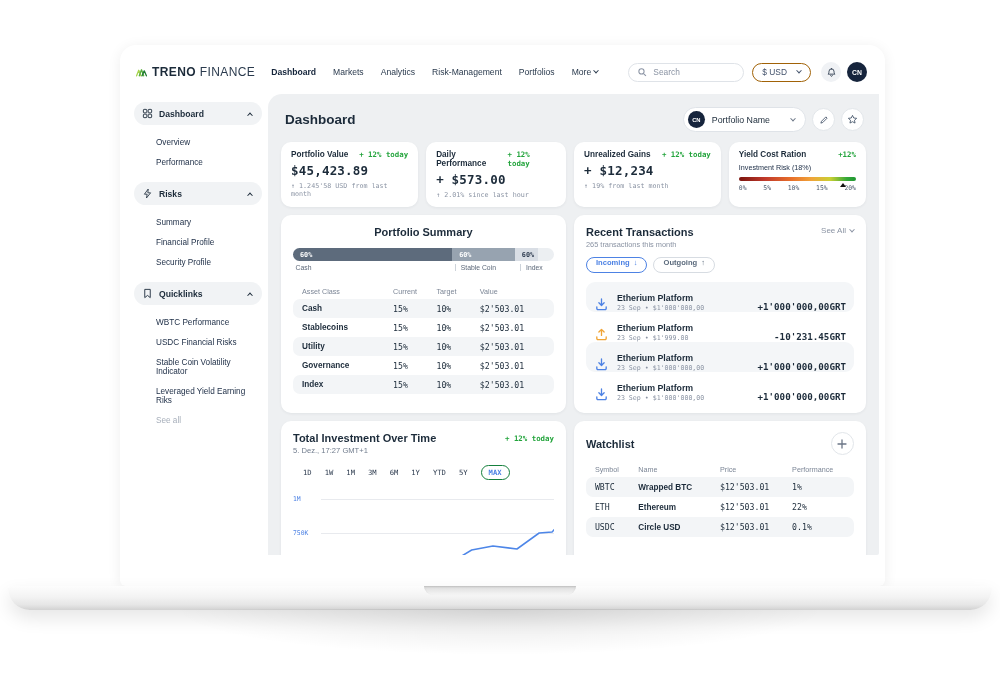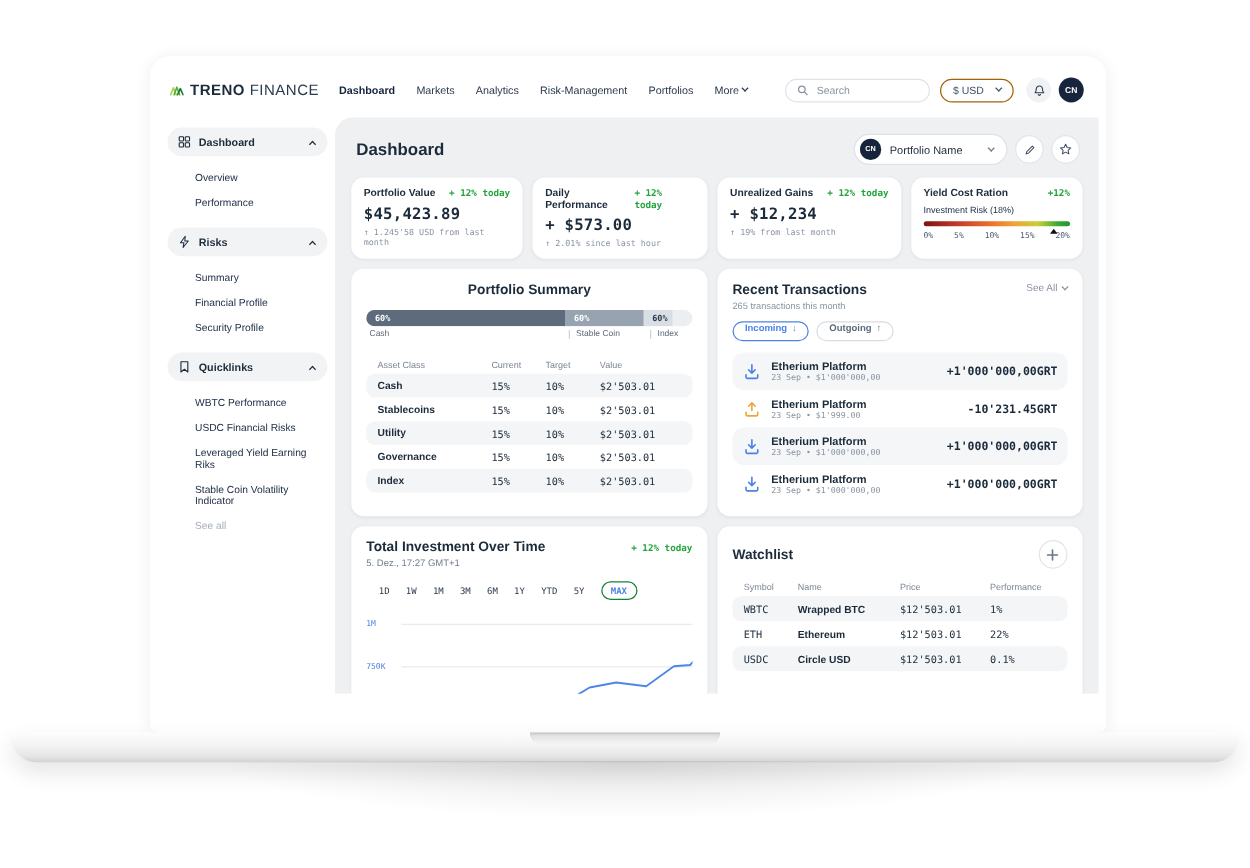--- a/index.html
+++ b/index.html
@@ -84,21 +84,21 @@
   .c-cur,.c-tgt{flex:1;}
   .c-val{flex:1.5;}
   .pt-head .c-asset{font-weight:400;}
   
   .tx-head{display:flex;justify-content:space-between;align-items:flex-start;}
   .tx-sub{font-size:7.4px;color:#8a93a3;margin-top:2px;}
   .see-all{font-size:8px;color:#8a93a3;display:flex;align-items:center;gap:4px;cursor:pointer;}
   .tx-filters{display:flex;gap:6px;margin:8px 0 9px 0;}
   .fpill{display:flex;gap:4px;border-radius:999px;height:16px;padding:0 9px;font-size:7.6px;font-weight:700;border:1px solid #d7dce2;color:#5c6b7d;cursor:pointer;}
   .fpill.active{border-color:#4d82e4;color:#4d82e4;}
-  .tx-row{display:flex;align-items:center;gap:8px;height:30px;padding:0 8px;border-radius:9px;}
+  .tx-row{display:flex;align-items:flex-end;gap:8px;height:30px;padding:0 8px;border-radius:9px;}
   .tx-row.alt{background:#f4f6f8;}
   .tx-icon{width:15px;height:15px;flex:0 0 auto;color:#4d82e4;}
   .tx-icon.out{color:#f0a436;}
   .tx-name{font-size:8.8px;font-weight:700;line-height:1.25;}
   .tx-meta{font-size:6.6px;color:#8a93a3;}
   .tx-amt{margin-left:auto;font-size:9.2px;font-weight:700;}
   
   .inv-top{display:flex;justify-content:space-between;align-items:center;}
   .inv-sub{font-size:7.6px;color:#707c8d;margin-top:2px;}
   .ranges{display:flex;align-items:center;gap:13px;margin:10px 0 2px 10px;font-size:7.2px;}
@@ -199,22 +199,22 @@
           <div class="side-head">
             <svg class="sicon" viewBox="0 0 16 16" fill="none" stroke="currentColor" stroke-width="1.3" stroke-linejoin="round">
                 <path d="M4 2 H12 V14 L8 10.8 L4 14 Z"></path>
               </svg>
             <span>Quicklinks</span>
             <span class="chev up"></span>
           </div>
           <div class="side-items">
             <div class="side-item">WBTC Performance</div>
             <div class="side-item">USDC Financial Risks</div>
+            <div class="side-item">Stable Coin Volatility Indicator</div>
             <div class="side-item">Leveraged Yield Earning Riks</div>
-            <div class="side-item">Stable Coin Volatility Indicator</div>
             <div class="side-item muted">See all</div>
           </div>
         </div>
 
         <div class="main">
           <div class="main-head">
             <div class="page-title">Dashboard</div>
             <div class="head-right">
               <div class="pf-pill">
                 <span class="avatar">CN</span>

